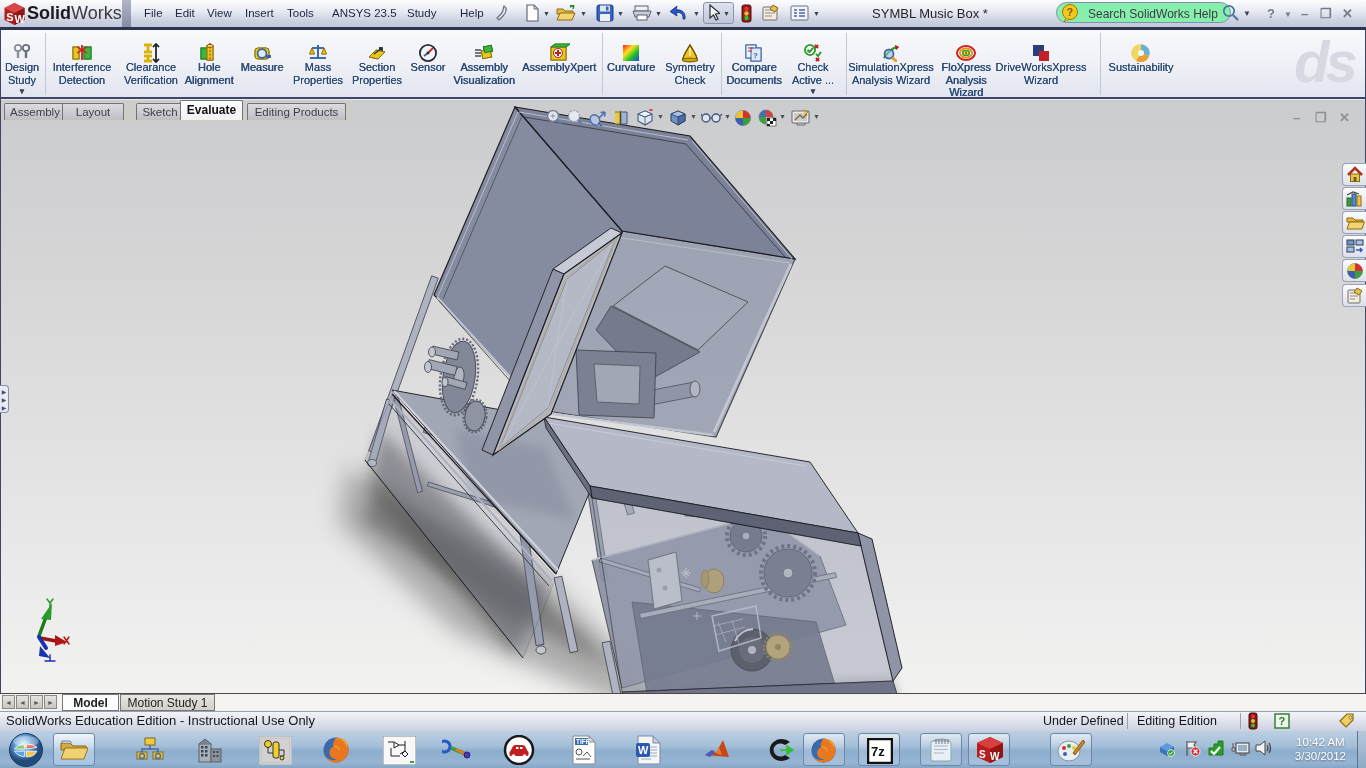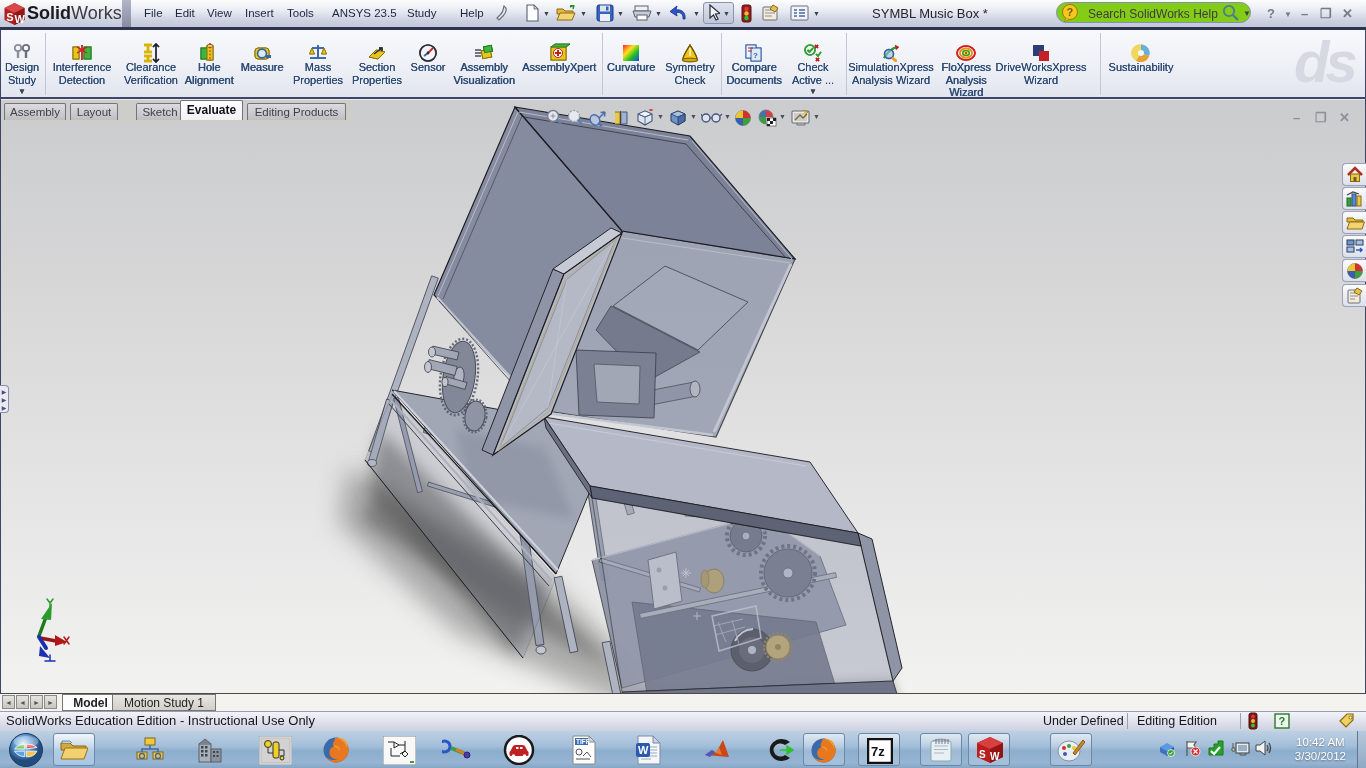--- a/index.html
+++ b/index.html
@@ -12,21 +12,21 @@
 
 
 #titlebar{left:0;top:0;width:1366px;height:27px;
   background:linear-gradient(180deg,#fdfdfe 0%,#e9ebf3 40%,#cdd2e2 75%,#c3c8da 100%);}
 #titledark{left:0;top:27px;width:1366px;height:3px;background:#2e3450;}
 .menu{top:7px;font-size:11.5px;color:#1c2540;}
 #logosep{left:122px;top:0;width:9px;height:27px;background:linear-gradient(180deg,#b0b5c8,#878ca3);}
 #swtext{left:27px;top:3px;font-size:18px;font-weight:bold;color:#1b1b1f;letter-spacing:0px;}
 #swtext span{font-weight:normal;color:#3a3a42;}
 #doctitle{left:830px;top:6px;width:200px;text-align:center;font-size:13px;color:#24242c;}
-#searchbox{left:1056px;top:2px;width:195px;height:21px;background:#84cc16;
+#searchbox{left:1056px;top:2px;width:175px;height:21px;background:#86efac;
   border:1.5px solid #7e90b4;border-radius:11px;}
 #searchbox .stext{position:absolute;left:31px;top:4px;font-size:12px;color:#3c3c44;}
 .winbtn{top:6px;font-size:13px;color:#767b87;font-weight:bold;}
 
 
 #ribbon{left:0;top:30px;width:1366px;height:69px;
   background:linear-gradient(180deg,#f8f9fc 0%,#eef0f6 55%,#e2e5ef 100%);
   border-bottom:2px solid #3d4668;}
 .rsep{top:33px;width:1px;height:62px;background:#c2c6d6;position:absolute;}
 .ritem{position:absolute;top:61px;text-align:center;font-size:11px;line-height:12.5px;color:#2c4a74;}
@@ -215,21 +215,21 @@
 <line x1="40" y1="638" x2="56" y2="641" stroke="#9c1515" stroke-width="3.5"></line>
 <polygon points="55,635 67,642 55,646" fill="#b01818"></polygon>
 <path d="M64 637 l5 7 m0 -7 l-5 7" stroke="#b01818" stroke-width="1.5"></path>
 <line x1="39" y1="637" x2="46" y2="648" stroke="#1b2fb0" stroke-width="4"></line>
 <polygon points="40,646 50,658 39,656" fill="#1b2fb0"></polygon>
 <path d="M45 661 l10 0 m-5 0 l0 -6" stroke="#1b2fb0" stroke-width="1.5"></path>
 </g>
 </svg>
 
   <div class="ctab" style="left:4px;width:62px;">Assembly</div>
-  <div class="ctab" style="left:70px;width:48px;">Layout</div>
+  <div class="ctab" style="left:62px;width:62px;">Layout</div>
   <div class="ctab" style="left:128px;width:48px;margin-left:8px;">Sketch</div>
   <div class="ctab" id="tab-eval" style="left:180px;width:63px;">Evaluate</div>
   <div class="ctab" style="left:247px;width:99px;">Editing Products</div>
 
   <div class="abs" id="titlebar"></div>
   <div class="abs" id="titledark"></div>
   <div class="abs" id="logosep"></div>
   <svg class="abs" style="left:3px;top:2px;" width="23" height="24" viewBox="0 0 23 24">
     <polygon points="11.5,1 21.5,6 21.5,18 11.5,23 1.5,18 1.5,6" fill="#b01e1e"></polygon>
     <polygon points="11.5,1 21.5,6 11.5,11 1.5,6" fill="#d84848"></polygon>
@@ -695,21 +695,21 @@
     </svg>
 <div class="abs" style="left:813px;top:113px;font-size:7px;color:#4a4f5e;">▼</div>
 </div>
 
   <div class="abs" id="bottabs"></div>
   <div class="navbtn" style="left:2px;">◄</div>
   <div class="navbtn" style="left:16px;">◄</div>
   <div class="navbtn" style="left:30px;">►</div>
   <div class="navbtn" style="left:44px;">►</div>
   <div class="mtab" id="mtab-model" style="left:62px;width:57px;">Model</div>
-  <div class="mtab" style="left:112px;width:104px;">Motion Study 1</div>
+  <div class="mtab" style="left:120px;width:95px;">Motion Study 1</div>
 
   <div class="abs" id="statusbar"></div>
   <div class="abs" style="left:6px;top:713px;font-size:13px;color:#15151a;">SolidWorks Education Edition - Instructional Use Only</div>
   <div class="abs" style="left:1043px;top:714px;font-size:12.5px;color:#15151a;">Under Defined</div>
   <div class="abs" style="left:1137px;top:714px;font-size:12.5px;color:#15151a;">Editing Edition</div>
 
   <div class="abs" style="left:1127px;top:713px;width:1px;height:16px;background:#9aa0b0;"></div>
   <div class="abs" style="left:1240px;top:713px;width:1px;height:16px;background:#9aa0b0;"></div>
   <svg class="abs" style="left:1247px;top:712px;" width="12" height="18" viewBox="0 0 12 18">
     <rect x="2" y="1" width="8" height="16" rx="2" fill="#7a1a1a" stroke="#4a0e0e"></rect>

